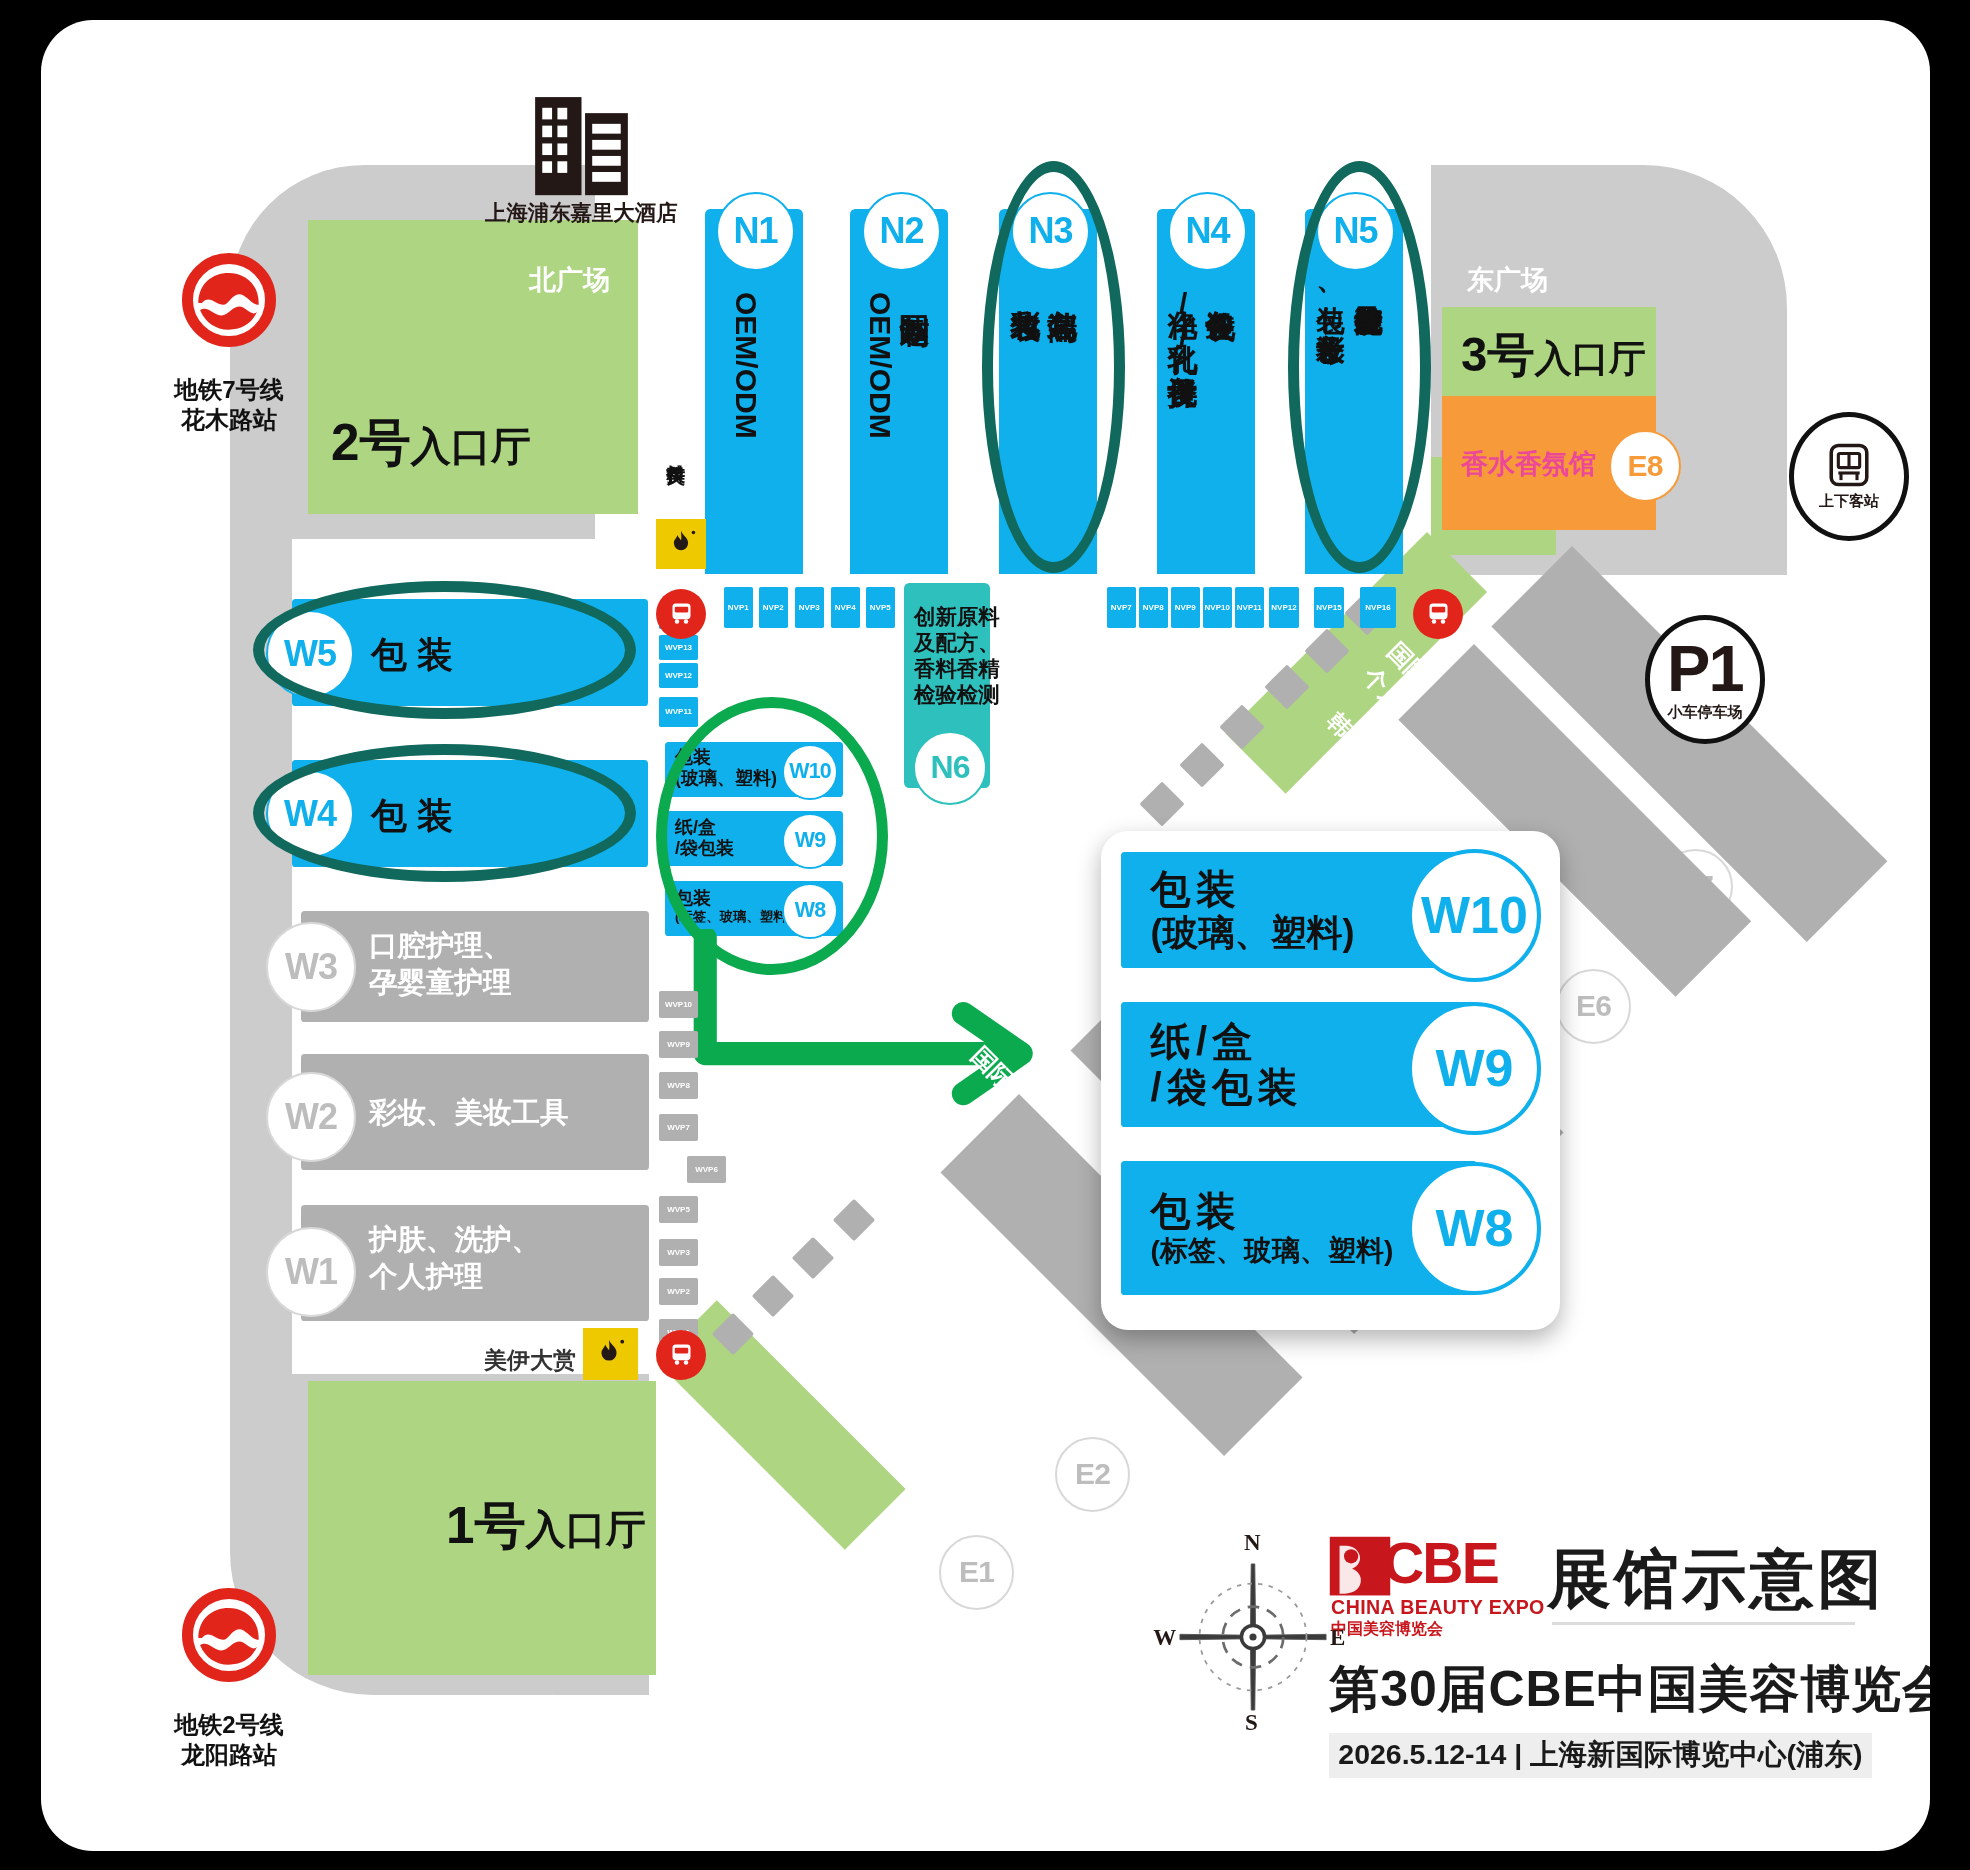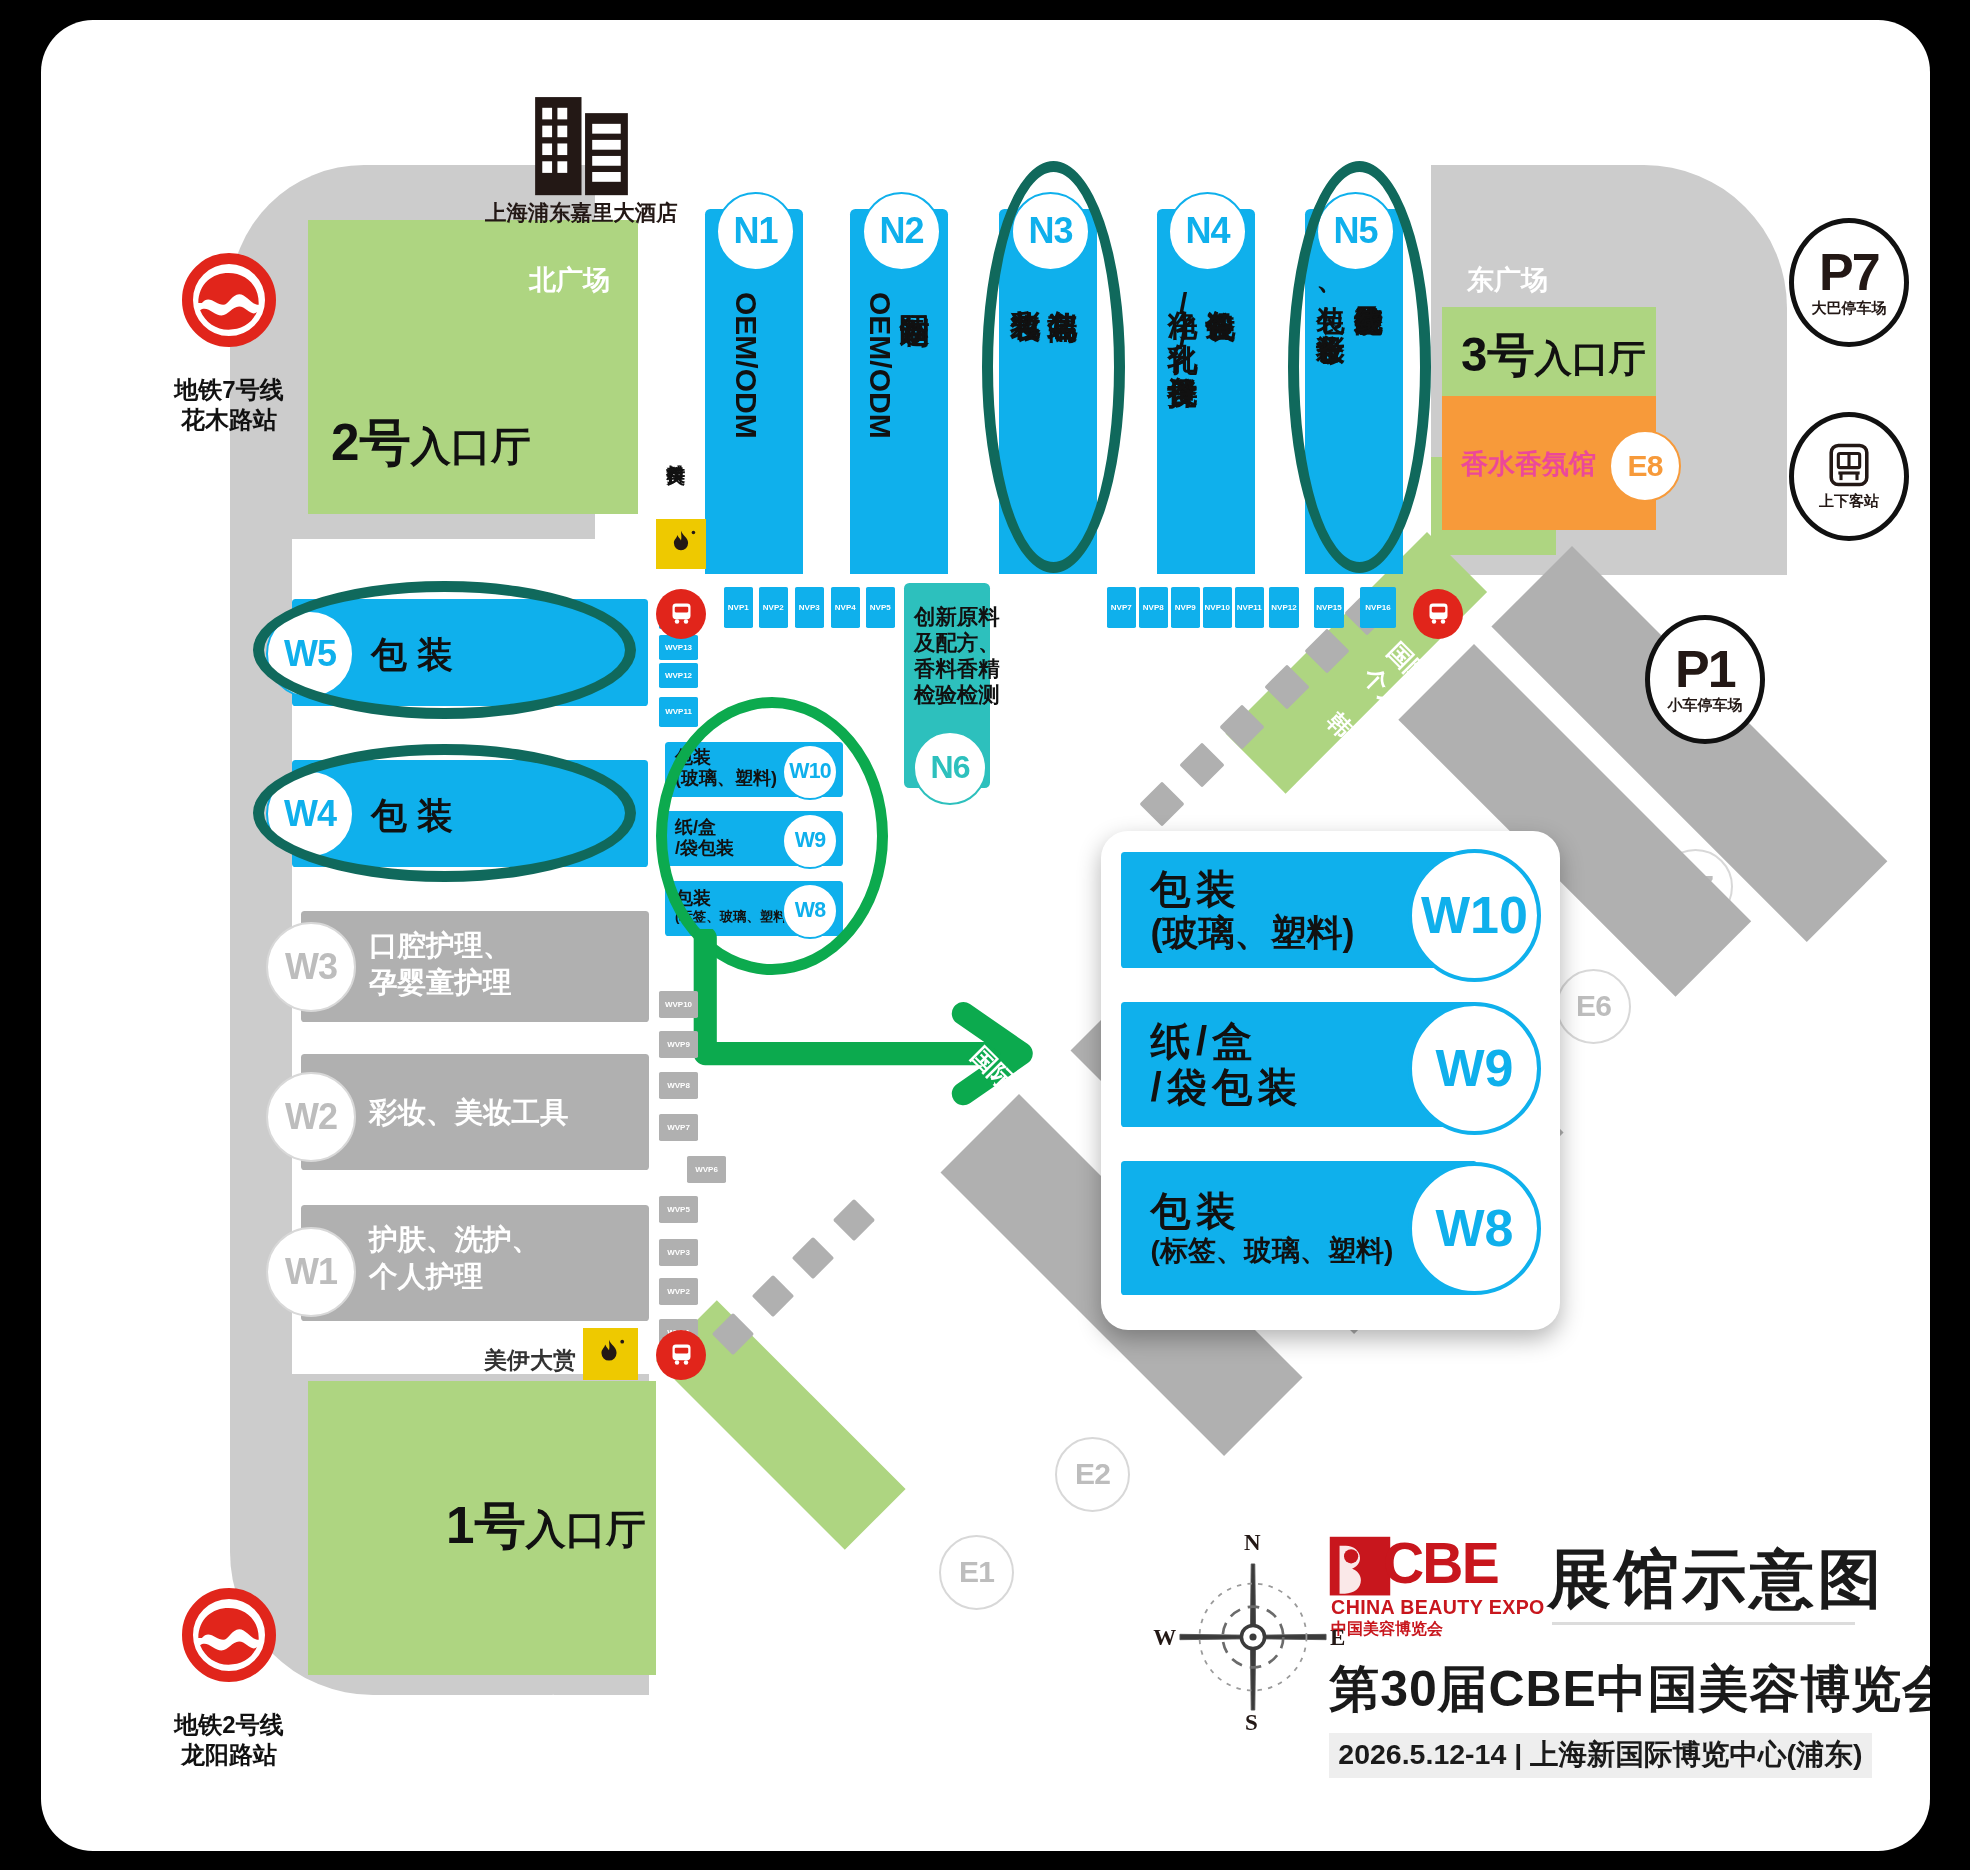--- a/index.html
+++ b/index.html
@@ -371,39 +371,35 @@
       <path d="M6 44 C6 22 22 10 40 10 C58 10 74 22 74 44 L74 46 C66 46 60 34 52 34 C44 34 40 46 34 46 C26 46 18 34 10 44 Z" fill="#e1251b"></path>
       <path d="M8 52 C16 46 24 58 32 58 C40 58 44 48 52 48 C60 48 66 60 72 54 C66 68 54 74 40 74 C26 74 14 66 8 52 Z" fill="#e1251b"></path>
     </svg>
   </div>
   <div class="metrotxt" style="left:105px;top:1690px;width:166px;font-size:24px;">
     <div>地铁2号线</div>
     <div>龙阳路站</div>
   </div>
 
 
-  <div class="pcircle" style="left:1748px;top:198px;width:110px;height:119px;">
-    <div class="pnum" style="font-size:52px;line-height:1;">P7</div>
-    <div class="psub" style="font-size:15px;margin-top:1.8px;">大巴停车场</div>
-  </div>
 
   <div class="pcircle" style="left:1748px;top:392px;width:110px;height:119px;">
     <svg width="48" height="48" viewBox="0 0 54 54">
       <rect x="7" y="5" width="40" height="44" rx="8" fill="none" stroke="#231815" stroke-width="4"></rect>
       <rect x="15" y="14" width="24" height="16" rx="2" fill="none" stroke="#231815" stroke-width="3.5"></rect>
       <line x1="27" y1="14" x2="27" y2="30" stroke="#231815" stroke-width="3.5"></line>
       <line x1="15" y1="36" x2="39" y2="36" stroke="#231815" stroke-width="3.5"></line>
       <line x1="18" y1="36" x2="18" y2="44" stroke="#231815" stroke-width="3.5"></line>
       <line x1="36" y1="36" x2="36" y2="44" stroke="#231815" stroke-width="3.5"></line>
     </svg>
     <div class="psub" style="font-size:15px;margin-top:3.6px;">上下客站</div>
   </div>
 
   <div class="pcircle" style="left:1604px;top:595px;width:110px;height:119px;">
-    <div class="pnum" style="font-size:52px;line-height:1;">P1</div>
+    <div class="pnum" style="font-size:65px;line-height:1;">P1</div>
     <div class="psub" style="font-size:15px;margin-top:1.8px;">小车停车场</div>
   </div>
 
   <div class="compass" style="left:1114px;top:1519px;width:196px;height:196px;">
     <svg width="196" height="196" viewBox="0 0 220 220">
       <g stroke="#555" fill="#555">
         <polygon points="108,28 112,28 113,108 107,108" fill="#3b3b3b"></polygon>
         <polygon points="108,192 112,192 113,112 107,112" fill="#3b3b3b"></polygon>
         <polygon points="28,107 28,113 108,112 108,108" fill="#3b3b3b"></polygon>
         <polygon points="192,107 192,113 112,112 112,108" fill="#3b3b3b"></polygon>

